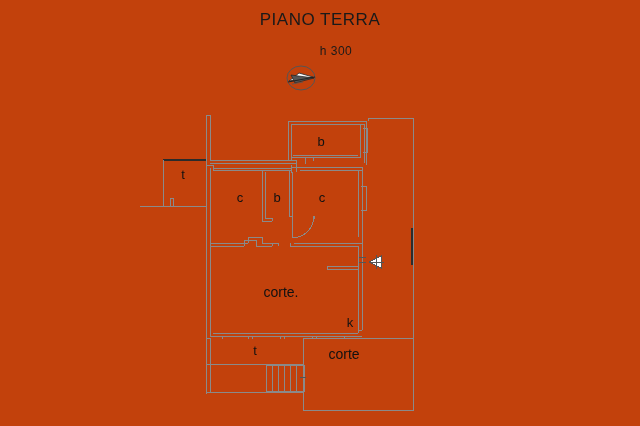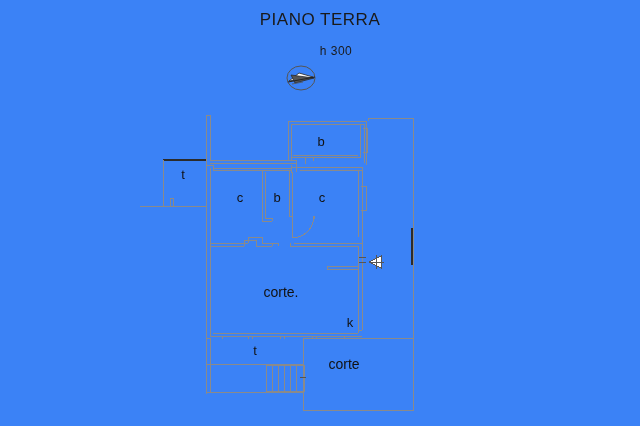--- a/index.html
+++ b/index.html
@@ -1,18 +1,18 @@
 <!DOCTYPE html>
 <html><head>
 <meta charset="utf-8">
 <style>
   html,body{margin:0;padding:0;background:#ffffff;}
   body{width:640px;height:426px;overflow:hidden;
        font-family:"Liberation Sans", sans-serif;color:#111;}
-  #root{position:relative;width:640px;height:426px;background:#3b82f6;}
+  #root{position:relative;width:640px;height:426px;background:#c2410c;}
 
   .title{position:absolute;left:0;right:0;text-align:center;
          font-size:17px;letter-spacing:.5px;color:#1a1a1a;}
   #plan-title{top:10px;}
   #plan-height{top:44px;font-size:12px;padding-left:32px;}
 
   #north-arrow{position:absolute;left:283px;top:62px;width:36px;height:32px;}
 
   #drawing{position:absolute;left:0;top:0;width:640px;height:426px;}
 
@@ -224,15 +224,15 @@
   <div class="lbl" style="left:277px;top:197px">b</div>
 
   <div class="lbl" style="left:322px;top:197px">c</div>
 
   <div class="lbl big" style="left:281px;top:292px">corte.</div>
 
   <div class="lbl" style="left:350px;top:322px">k</div>
 
   <div class="lbl" style="left:255px;top:350px">t</div>
 
-  <div class="lbl big" style="left:344px;top:364px">corte</div>
+  <div class="lbl big" style="left:344px;top:354px">corte</div>
 
 </div>
 
 </body></html>

